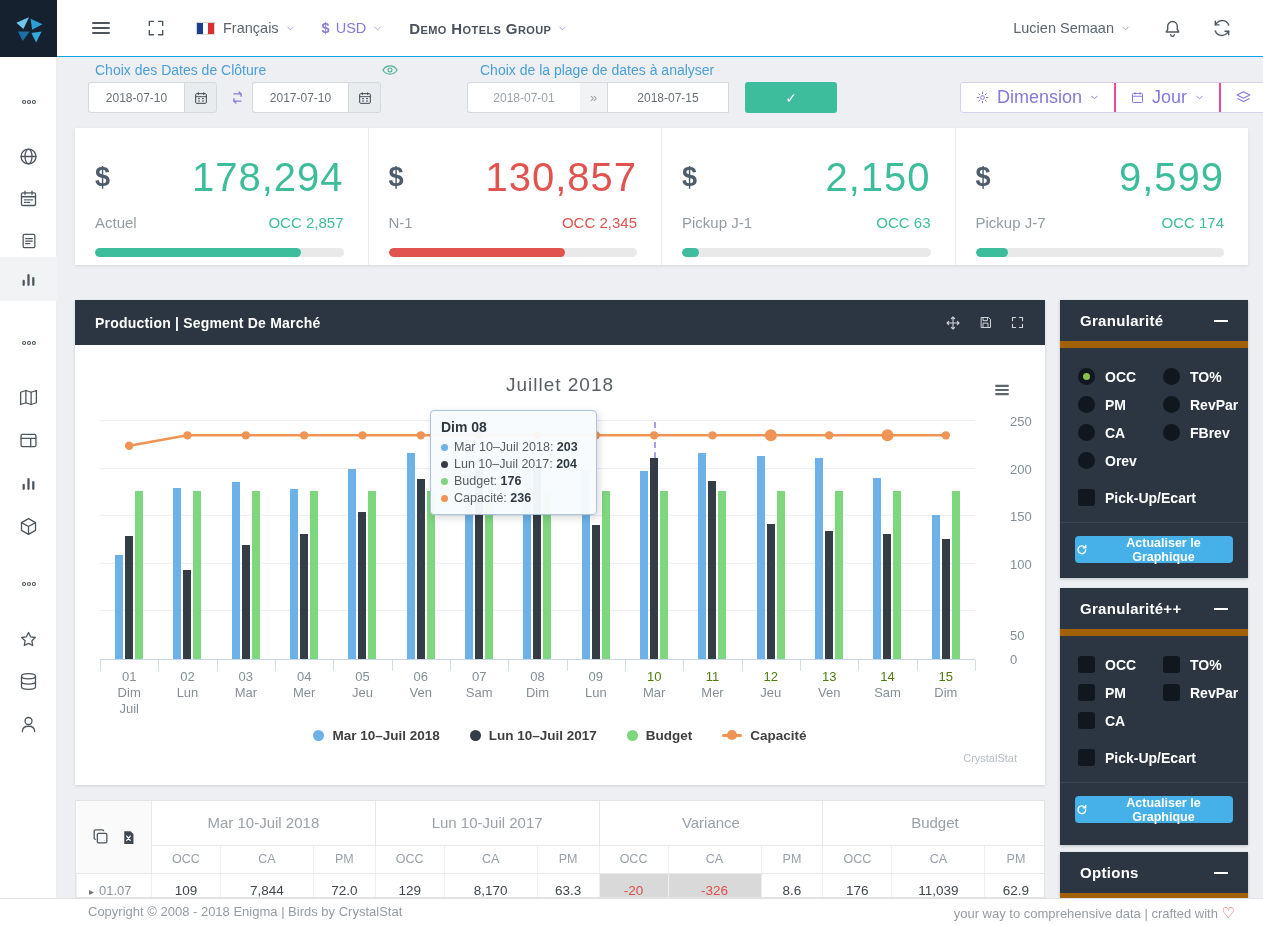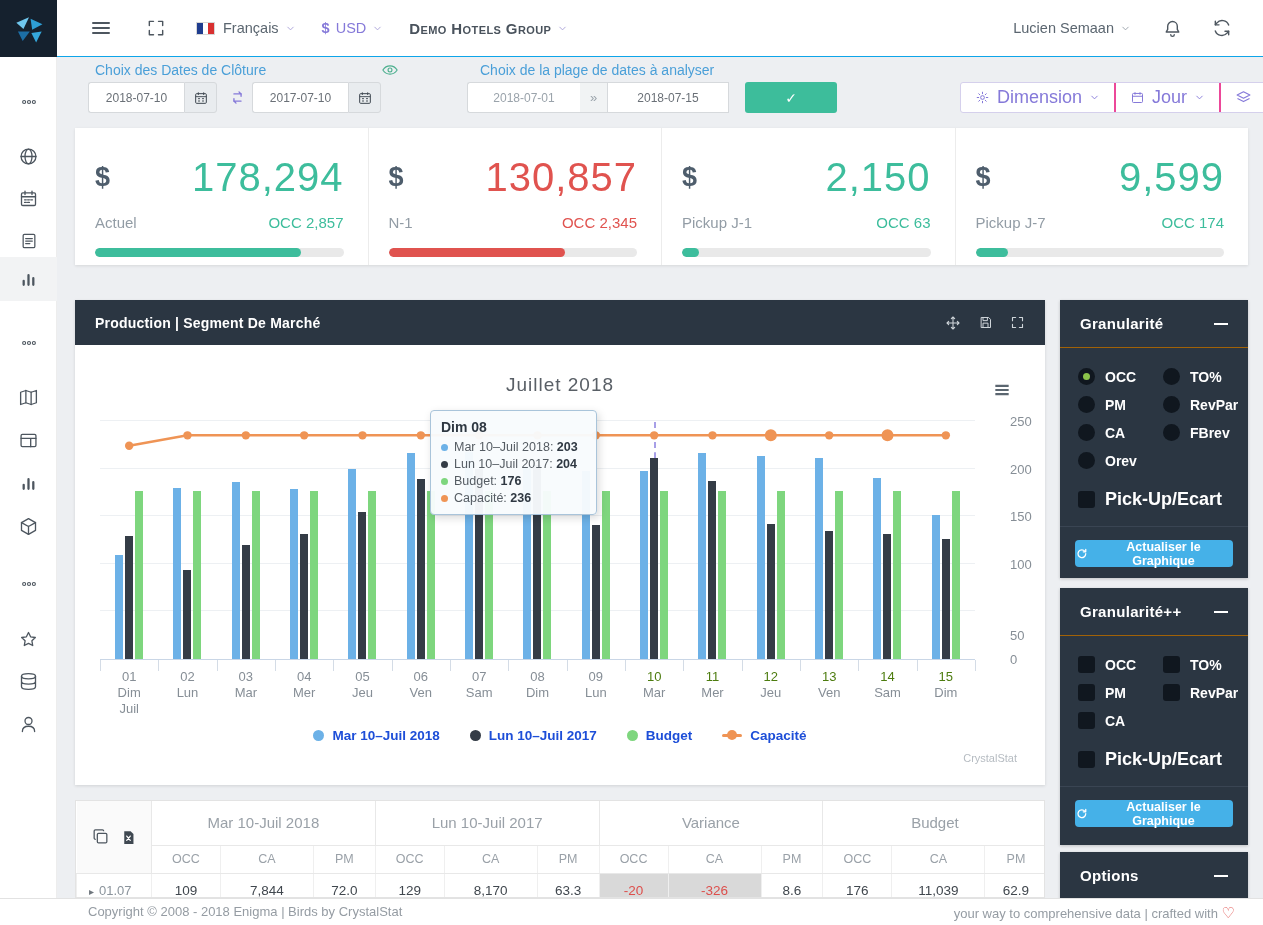--- a/index.html
+++ b/index.html
@@ -56,42 +56,42 @@
 .gridline{position:absolute;left:0;right:0;height:1px;background:#edf0f3}
 .bar-group{position:absolute;bottom:0;display:flex;align-items:flex-end;justify-content:center;gap:2px;height:100%;z-index:2}
 .bar{width:8px}
 .cap-svg{position:absolute;left:0;top:0;z-index:3;overflow:visible}
 .sel-line{position:absolute;top:0;bottom:0;width:0;border-left:2px dashed #8a7fe0;z-index:1;opacity:.75}
 .ylab{position:absolute;font-size:13px;color:#868e96}
 .xtick{position:absolute;width:1px;height:11px;top:360px;background:#d4dce6}
 .xlab{position:absolute;top:369px;text-align:center;font-size:13px;color:#868e96;line-height:16px}
 .xlab .num.future{color:#4d7c0f}
 .legend{position:absolute;left:0;right:0;top:428px;display:flex;justify-content:center;gap:30px;align-items:center}
-.leg-item{display:flex;align-items:center;gap:8px;font-size:13.5px;font-weight:700;color:#1d4ed8;cursor:pointer}
+.leg-item{display:flex;align-items:center;gap:8px;font-size:13.5px;font-weight:700;color:#404040;cursor:pointer}
 .leg-dot{width:11px;height:11px;border-radius:50%}
 .cap-marker{position:relative;width:20px;height:11px}
 .cap-marker .line{position:absolute;left:0;right:0;top:4px;height:3px;background:#ef9455;border-radius:2px}
 .cap-marker .dotc{position:absolute;left:5px;top:0;width:10px;height:10px;border-radius:50%;background:#ef9455}
 .watermark{position:absolute;right:28px;top:452px;font-size:11px;color:#b6bcc2}
 .tooltip{position:absolute;left:355px;top:110px;width:167px;background:rgba(248,251,253,.96);border:1px solid #a9c4da;border-radius:4px;box-shadow:2px 3px 8px rgba(0,0,0,.15);z-index:5;padding:8px 10px 9px}
 .tooltip .tt-title{font-size:14px;font-weight:700;color:#2f3842;margin-bottom:5px}
 .tt-row{display:flex;align-items:center;gap:6px;font-size:12.5px;color:#555c63;margin-top:3px}
 .tt-dot{width:7px;height:7px;border-radius:50%;flex:none}
 .tt-row b{color:#2f3842}
 
 .rpanel{position:absolute;left:1060px;width:188px;background:#2b3642;box-shadow:0 1px 3px rgba(0,0,0,.2);color:#fff}
-.rp-head{height:48px;display:flex;align-items:center;padding:3px 20px;border-bottom:1px solid #a16207}
+.rp-head{height:48px;display:flex;align-items:center;padding:3px 20px;border-bottom:7px solid #a16207}
 .rp-head .t{font-size:15px;font-weight:700;letter-spacing:.3px}
 .minus{margin-left:auto;width:14px;height:2px;background:#fff;cursor:pointer}
 .opt-grid{display:grid;grid-template-columns:1fr 1fr;row-gap:11px;padding:20px 0 0 18px}
 .opt{display:flex;align-items:center;gap:10px;font-size:14px;font-weight:700;cursor:pointer}
 .radio{width:17px;height:17px;border-radius:50%;background:#10171f;flex:none;position:relative}
 .radio.sel::after{content:"";position:absolute;left:5px;top:5px;width:7px;height:7px;border-radius:50%;background:#8bc34a}
 .cbox{width:17px;height:17px;border-radius:3px;background:#10171f;flex:none}
-.pickup{display:flex;align-items:center;gap:10px;font-size:18px;font-weight:700;margin:20px 0 0 18px;cursor:pointer}
+.pickup{display:flex;align-items:center;gap:10px;font-size:14px;font-weight:700;margin:20px 0 0 18px;cursor:pointer}
 .rp-div{border-top:1px solid #3a4553;margin-top:16px}
 .blue-btn{display:flex;align-items:center;gap:6px;justify-content:center;margin:13px auto 0;width:158px;height:27px;background:#45b1e8;border:none;border-radius:4px;color:#fff;font-size:12.5px;font-weight:700;cursor:pointer;font-family:"Liberation Sans",sans-serif}
 
 .table-panel{position:absolute;left:75px;top:800px;width:970px;height:98px;background:#fff;border:1px solid #e3e3e3;overflow:hidden;z-index:2}
 table.grid{width:100%;border-collapse:collapse;table-layout:fixed}
 .grid th,.grid td{font-weight:400;text-align:center}
 .icons-cell{border-right:1px solid #e8e8e8;border-bottom:1px solid #e8e8e8;background:#fafafa}
 .icons-cell .wrap{display:flex;gap:10px;justify-content:center;align-items:center}
 .ghead{height:44px;font-size:15px;color:#9aa1a8;border-left:1px solid #e8e8e8;border-bottom:1px solid #e8e8e8}
 .shead{height:28px;font-size:12.5px;color:#9aa1a8;border-left:1px solid #efefef;border-bottom:1px solid #e8e8e8}

